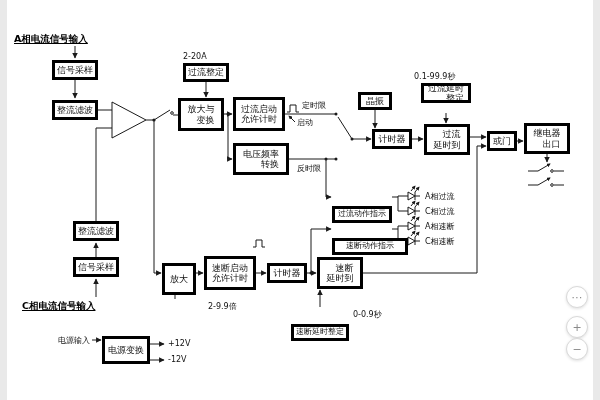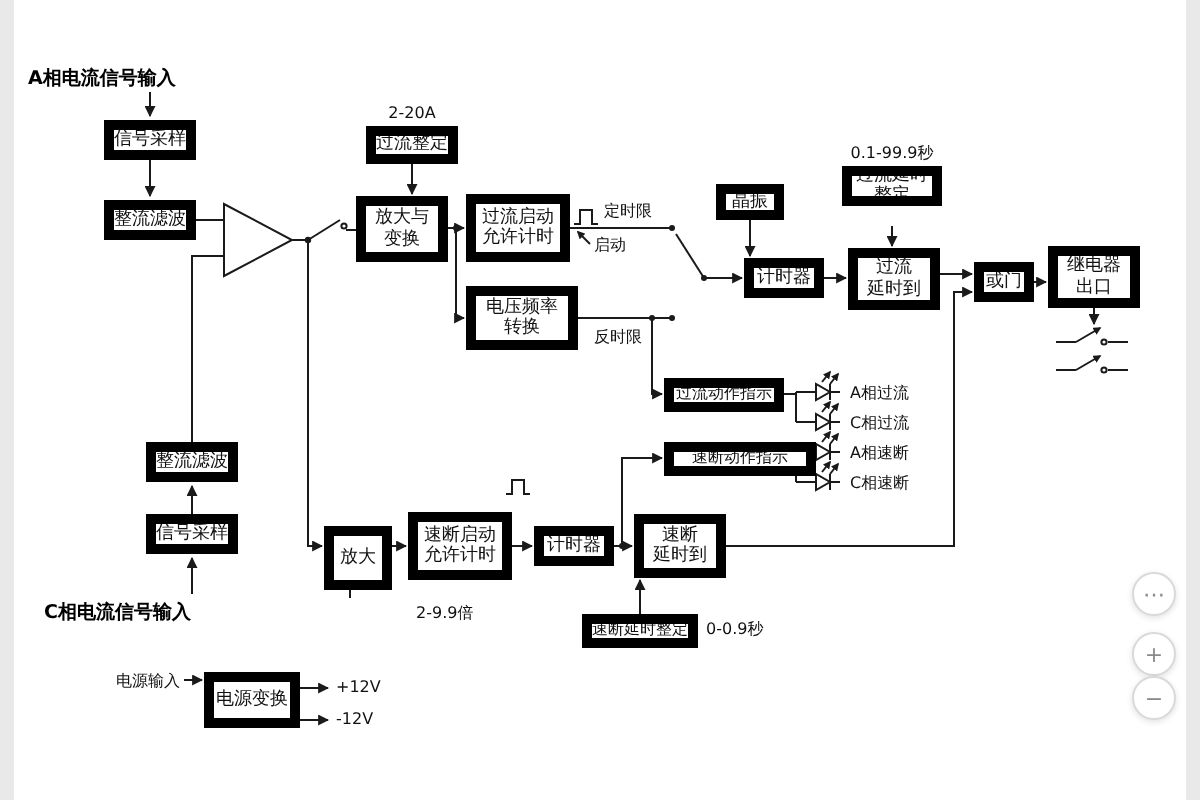--- a/index.html
+++ b/index.html
@@ -1,26 +1,26 @@
 <!DOCTYPE html>
 <html><head>
 <meta charset="utf-8">
 <style>
   html,body{margin:0;padding:0;}
   body{background:#e9e9e9;font-family:"DejaVu Sans",sans-serif;}
   .stage{position:relative;width:600px;height:400px;background:#e9e9e9;overflow:hidden;}
   .canvas{position:absolute;left:7px;top:0;width:586px;height:400px;background:#ffffff;}
   svg.wires{position:absolute;left:0;top:0;pointer-events:none;}
-  .box{position:absolute;box-sizing:border-box;border:5px solid #000000;background:#fff;
-       display:flex;align-items:center;justify-content:center;text-align:center;
+  .box{position:absolute;box-sizing:border-box;border:3px solid #000000;background:#fff;
+       display:flex;align-items:center;justify-content:center;text-align:right;
        font-size:9px;line-height:10.5px;color:#111;white-space:pre-line;overflow:hidden;}
-  .sm{font-size:8px;}
+  .sm{font-size:8px;margin-top:17px;}
   .lbl{position:absolute;font-size:8px;color:#111;white-space:nowrap;}
-  .lblc{text-align:center;}
-  .inlbl{position:absolute;font-weight:bold;font-size:9.5px;color:#000;white-space:nowrap;}
+  .lblc{text-align:left;}
+  .inlbl{position:absolute;font-weight:bold;font-size:9.5px;color:#000;white-space:nowrap;text-decoration:underline;}
   .wbtn{position:absolute;width:20px;height:20px;border-radius:50%;border:1px solid #d9d9d9;
         background:#fff;color:#8a8a8a;display:flex;align-items:center;justify-content:center;
         font-size:11px;line-height:11px;box-shadow:0 1px 3px rgba(0,0,0,.12);cursor:pointer;}
 </style>
 </head>
 <body>
 
 <div class="stage">
   <div class="canvas"></div>
 

